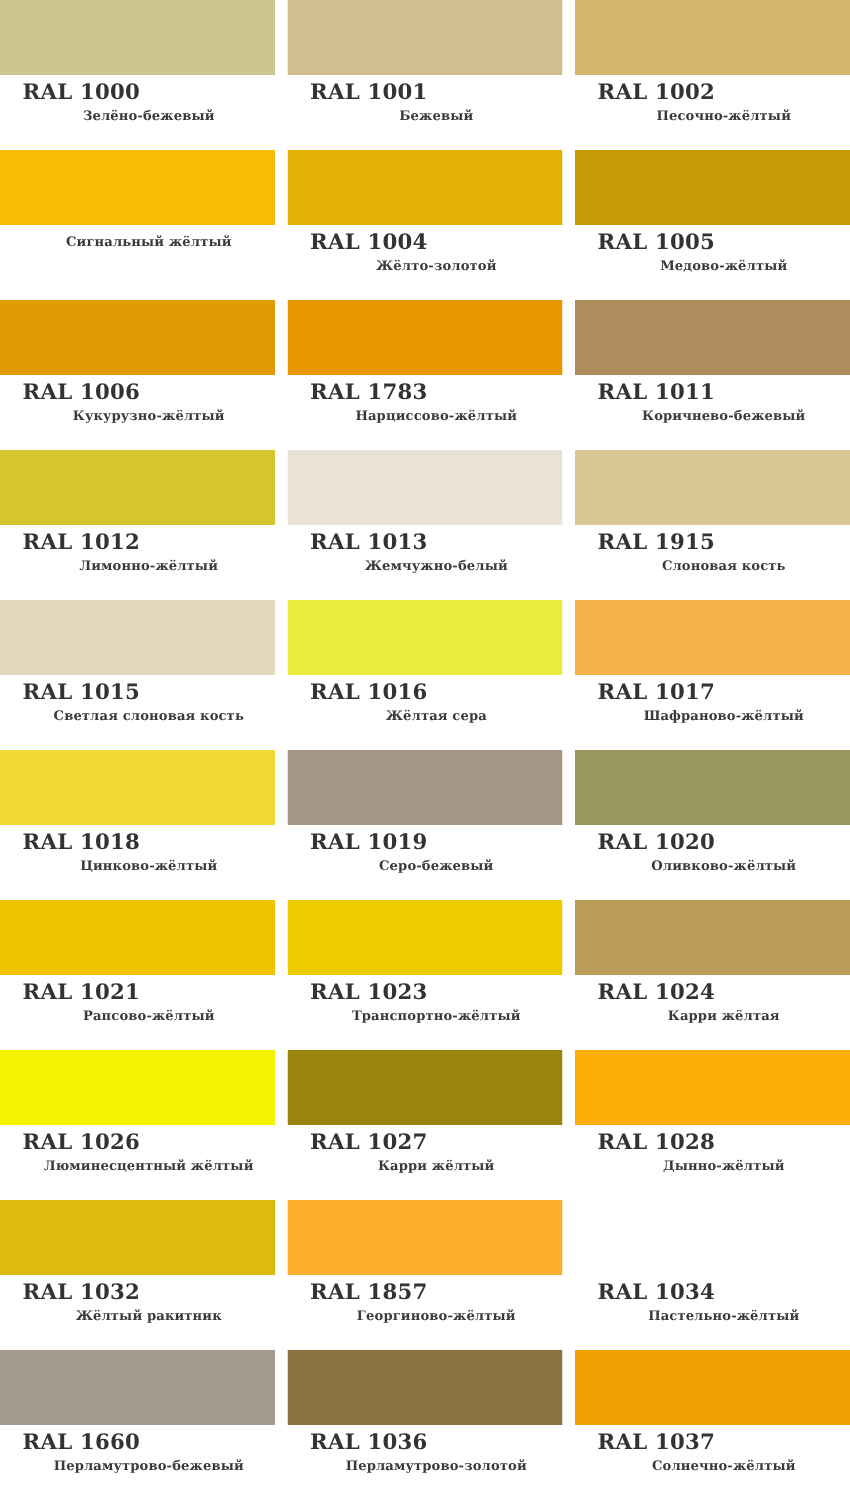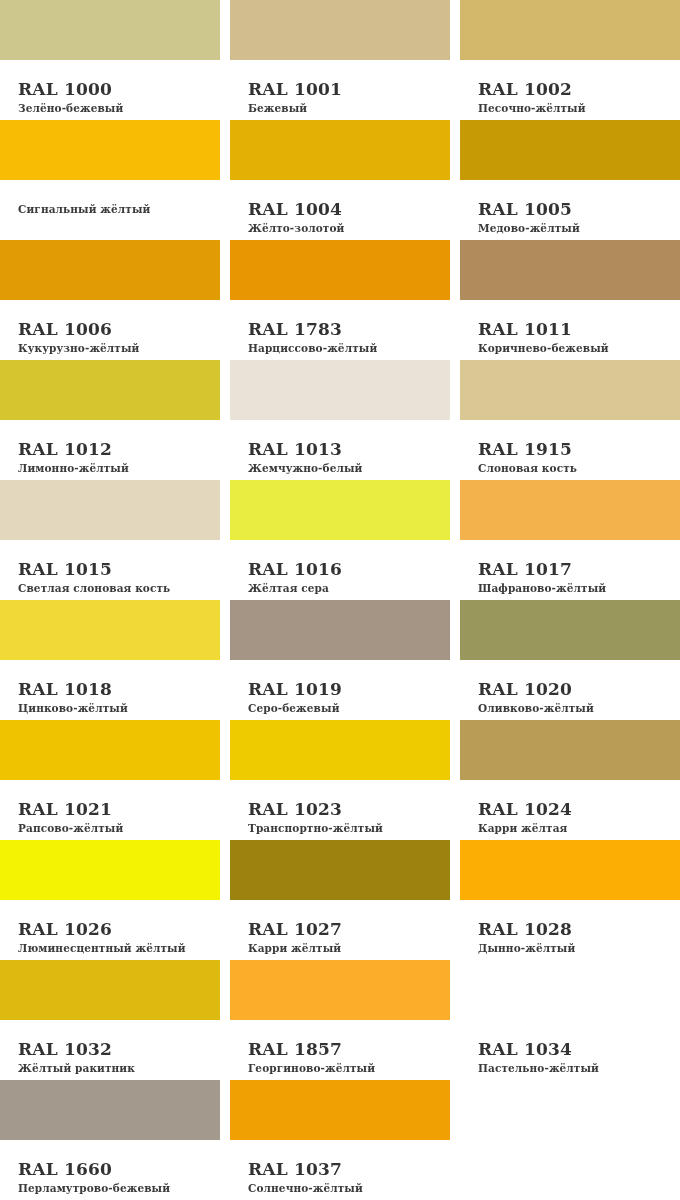--- a/index.html
+++ b/index.html
@@ -30,21 +30,21 @@
     position: relative;
     box-sizing: border-box;
     overflow: hidden;
   }
   .swatch-chip {
     width: 220px;
     height: 60px;
     display: block;
   }
   .swatch-meta {
-    padding: 20px 0 0 18px;
+    padding: 5px 0 0 18px;
     box-sizing: border-box;
   }
   .swatch-code {
     display: block;
     font-family: "DejaVu Serif", "Liberation Serif", serif;
     font-weight: bold;
     font-size: 17px;
     line-height: 19px;
     letter-spacing: 0.2px;
     color: #333333;
@@ -53,20 +53,21 @@
   .swatch-name {
     display: block;
     font-family: "DejaVu Serif", "Liberation Serif", serif;
     font-weight: bold;
     font-size: 10.5px;
     line-height: 14px;
     letter-spacing: 0.1px;
     color: #3a3a3a;
     white-space: nowrap;
     margin-top: 2px;
+    text-align: center;
   }
 </style>
 </head>
 <body>
 
 <main id="palette-grid">
     <div class="swatch-card">
       <div class="swatch-chip" style="background-color: rgb(205, 198, 141);"></div>
       <div class="swatch-meta">
         <span class="swatch-code">RAL 1000</span>
@@ -255,19 +256,26 @@
       </div>
     </div>
     <div class="swatch-card">
       <div class="swatch-chip" style="background-color: rgb(163, 153, 140);"></div>
       <div class="swatch-meta">
         <span class="swatch-code">RAL 1660</span>
         <span class="swatch-name">Перламутрово-бежевый</span>
       </div>
     </div>
     <div class="swatch-card">
+      <div class="swatch-chip" style="background-color: rgb(140, 113, 66);"></div>
+      <div class="swatch-meta">
+        <span class="swatch-code">RAL 1036</span>
+        <span class="swatch-name">Перламутрово-золотой</span>
+      </div>
+    </div>
+    <div class="swatch-card">
       <div class="swatch-chip" style="background-color: rgb(240, 160, 3);"></div>
       <div class="swatch-meta">
         <span class="swatch-code">RAL 1037</span>
         <span class="swatch-name">Солнечно-жёлтый</span>
       </div>
     </div>
   </main>
 
 </body></html>

